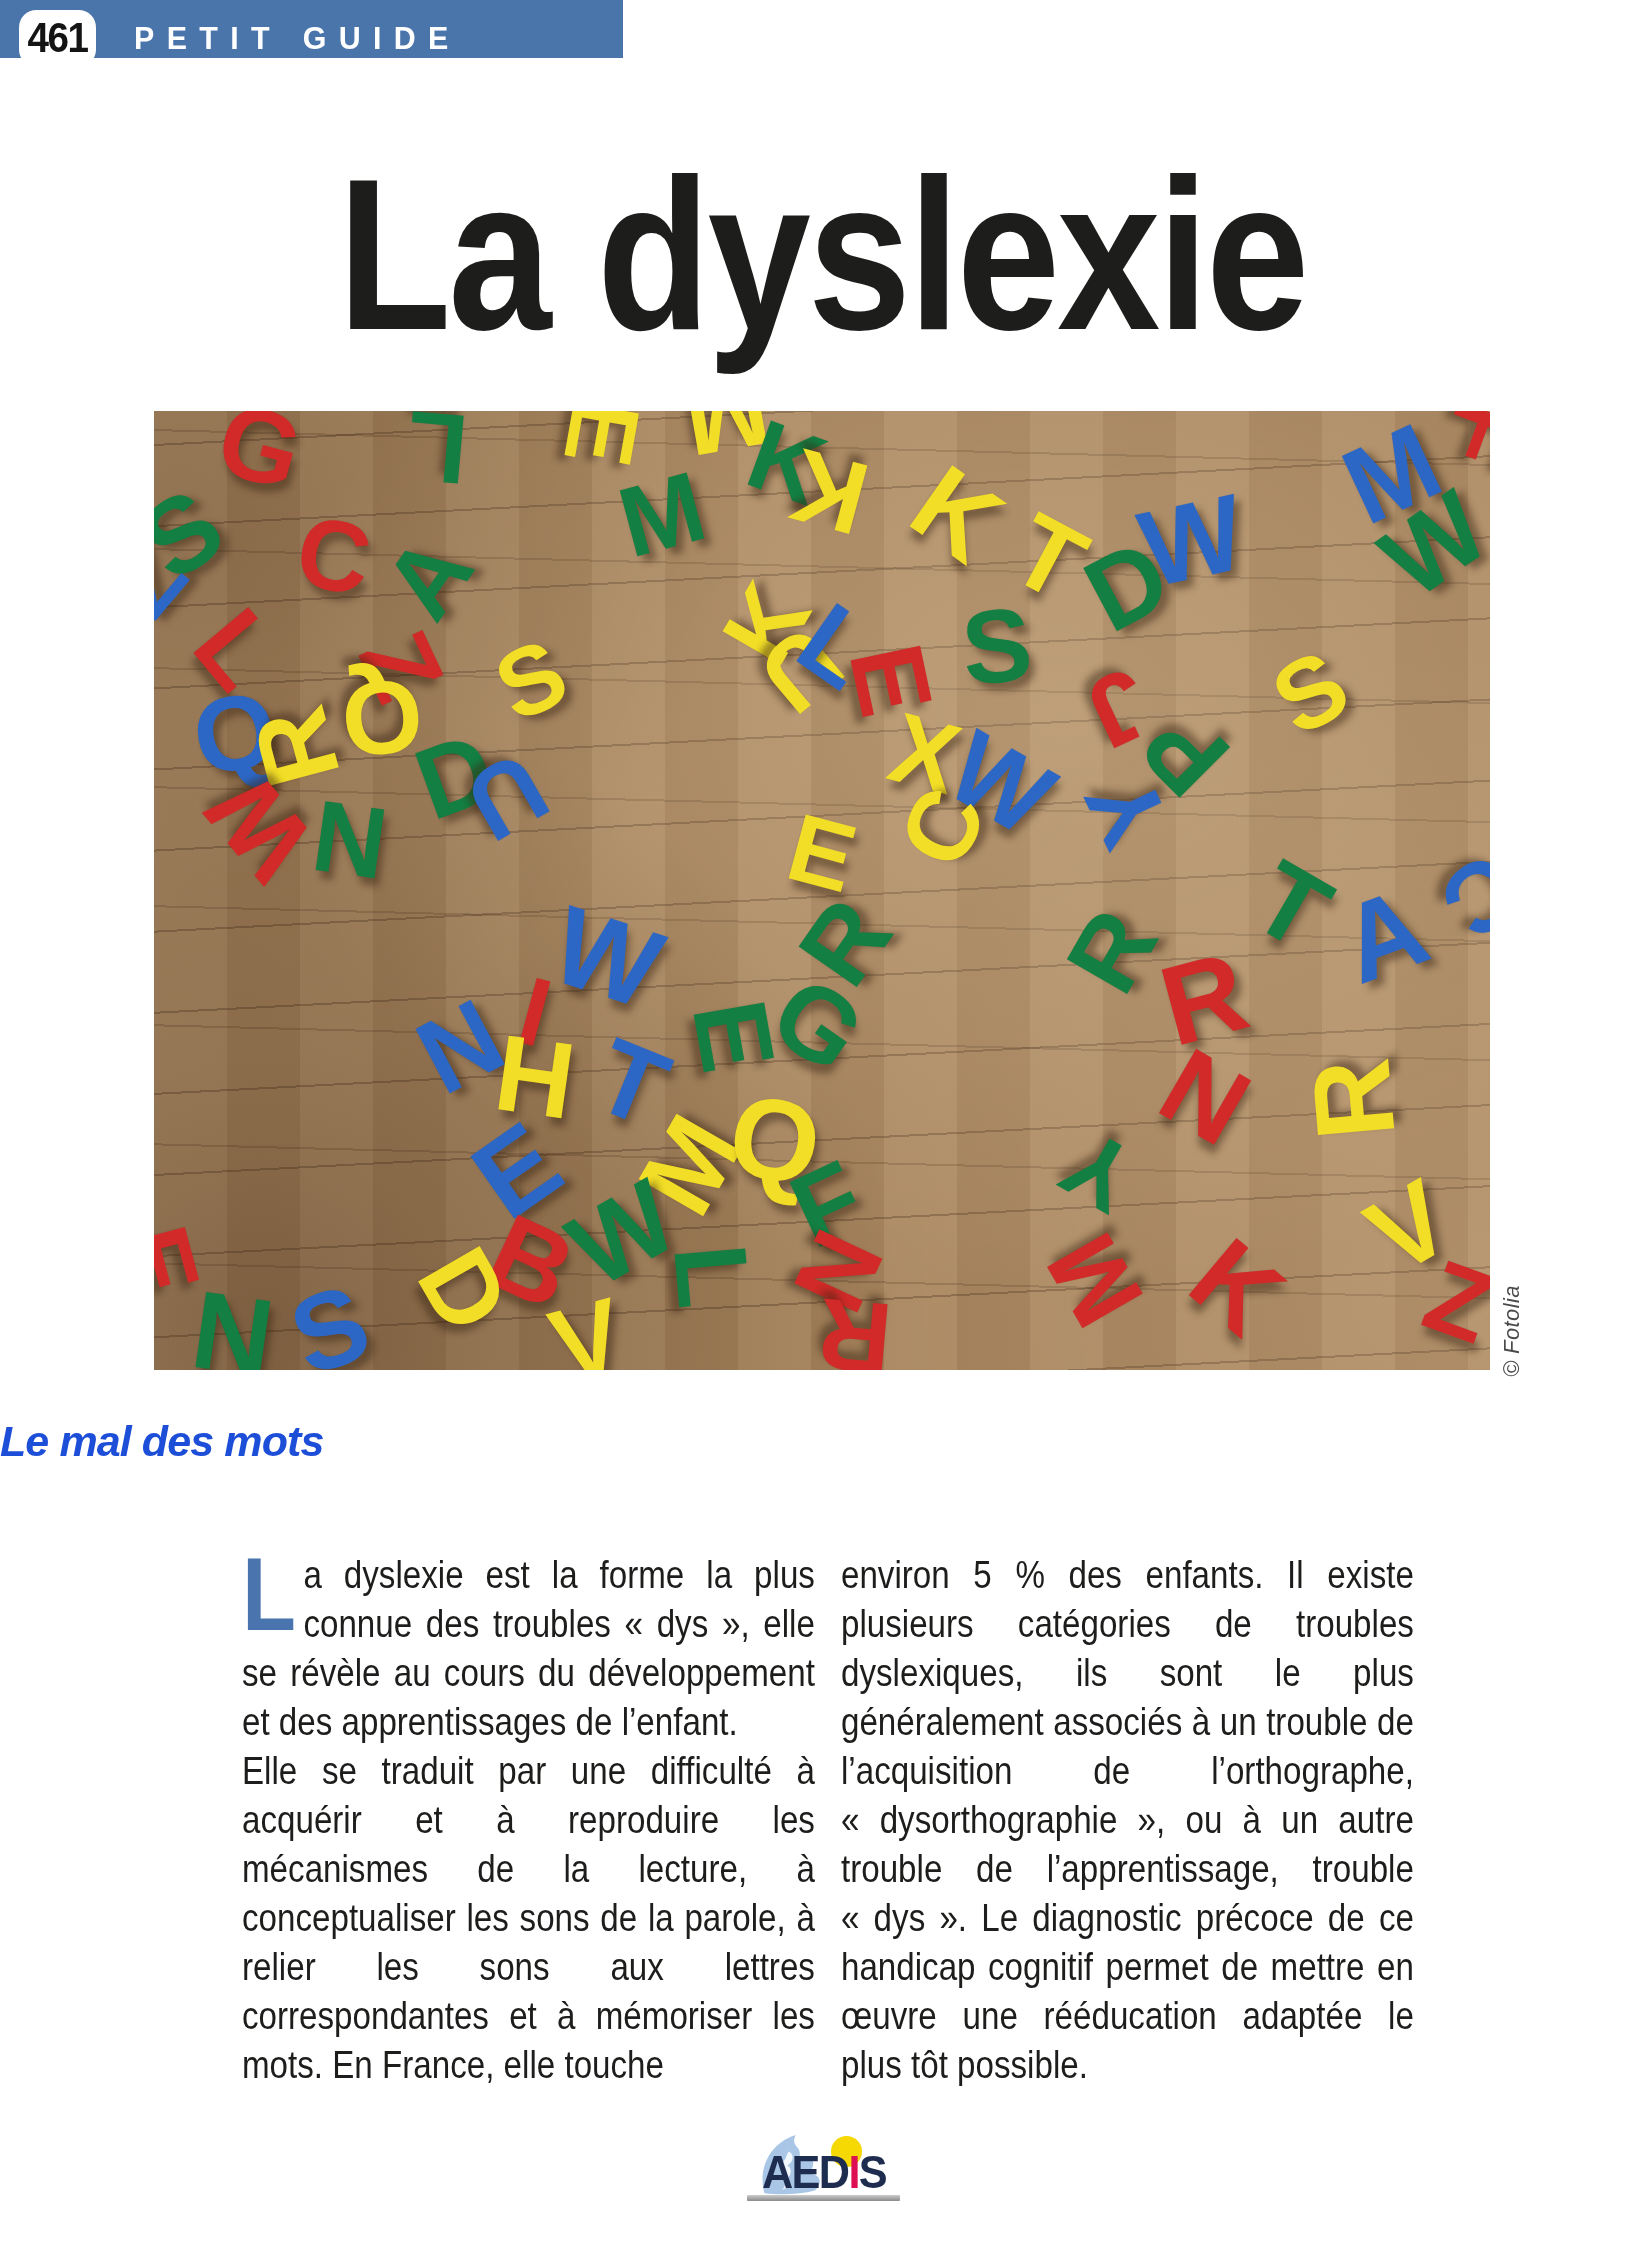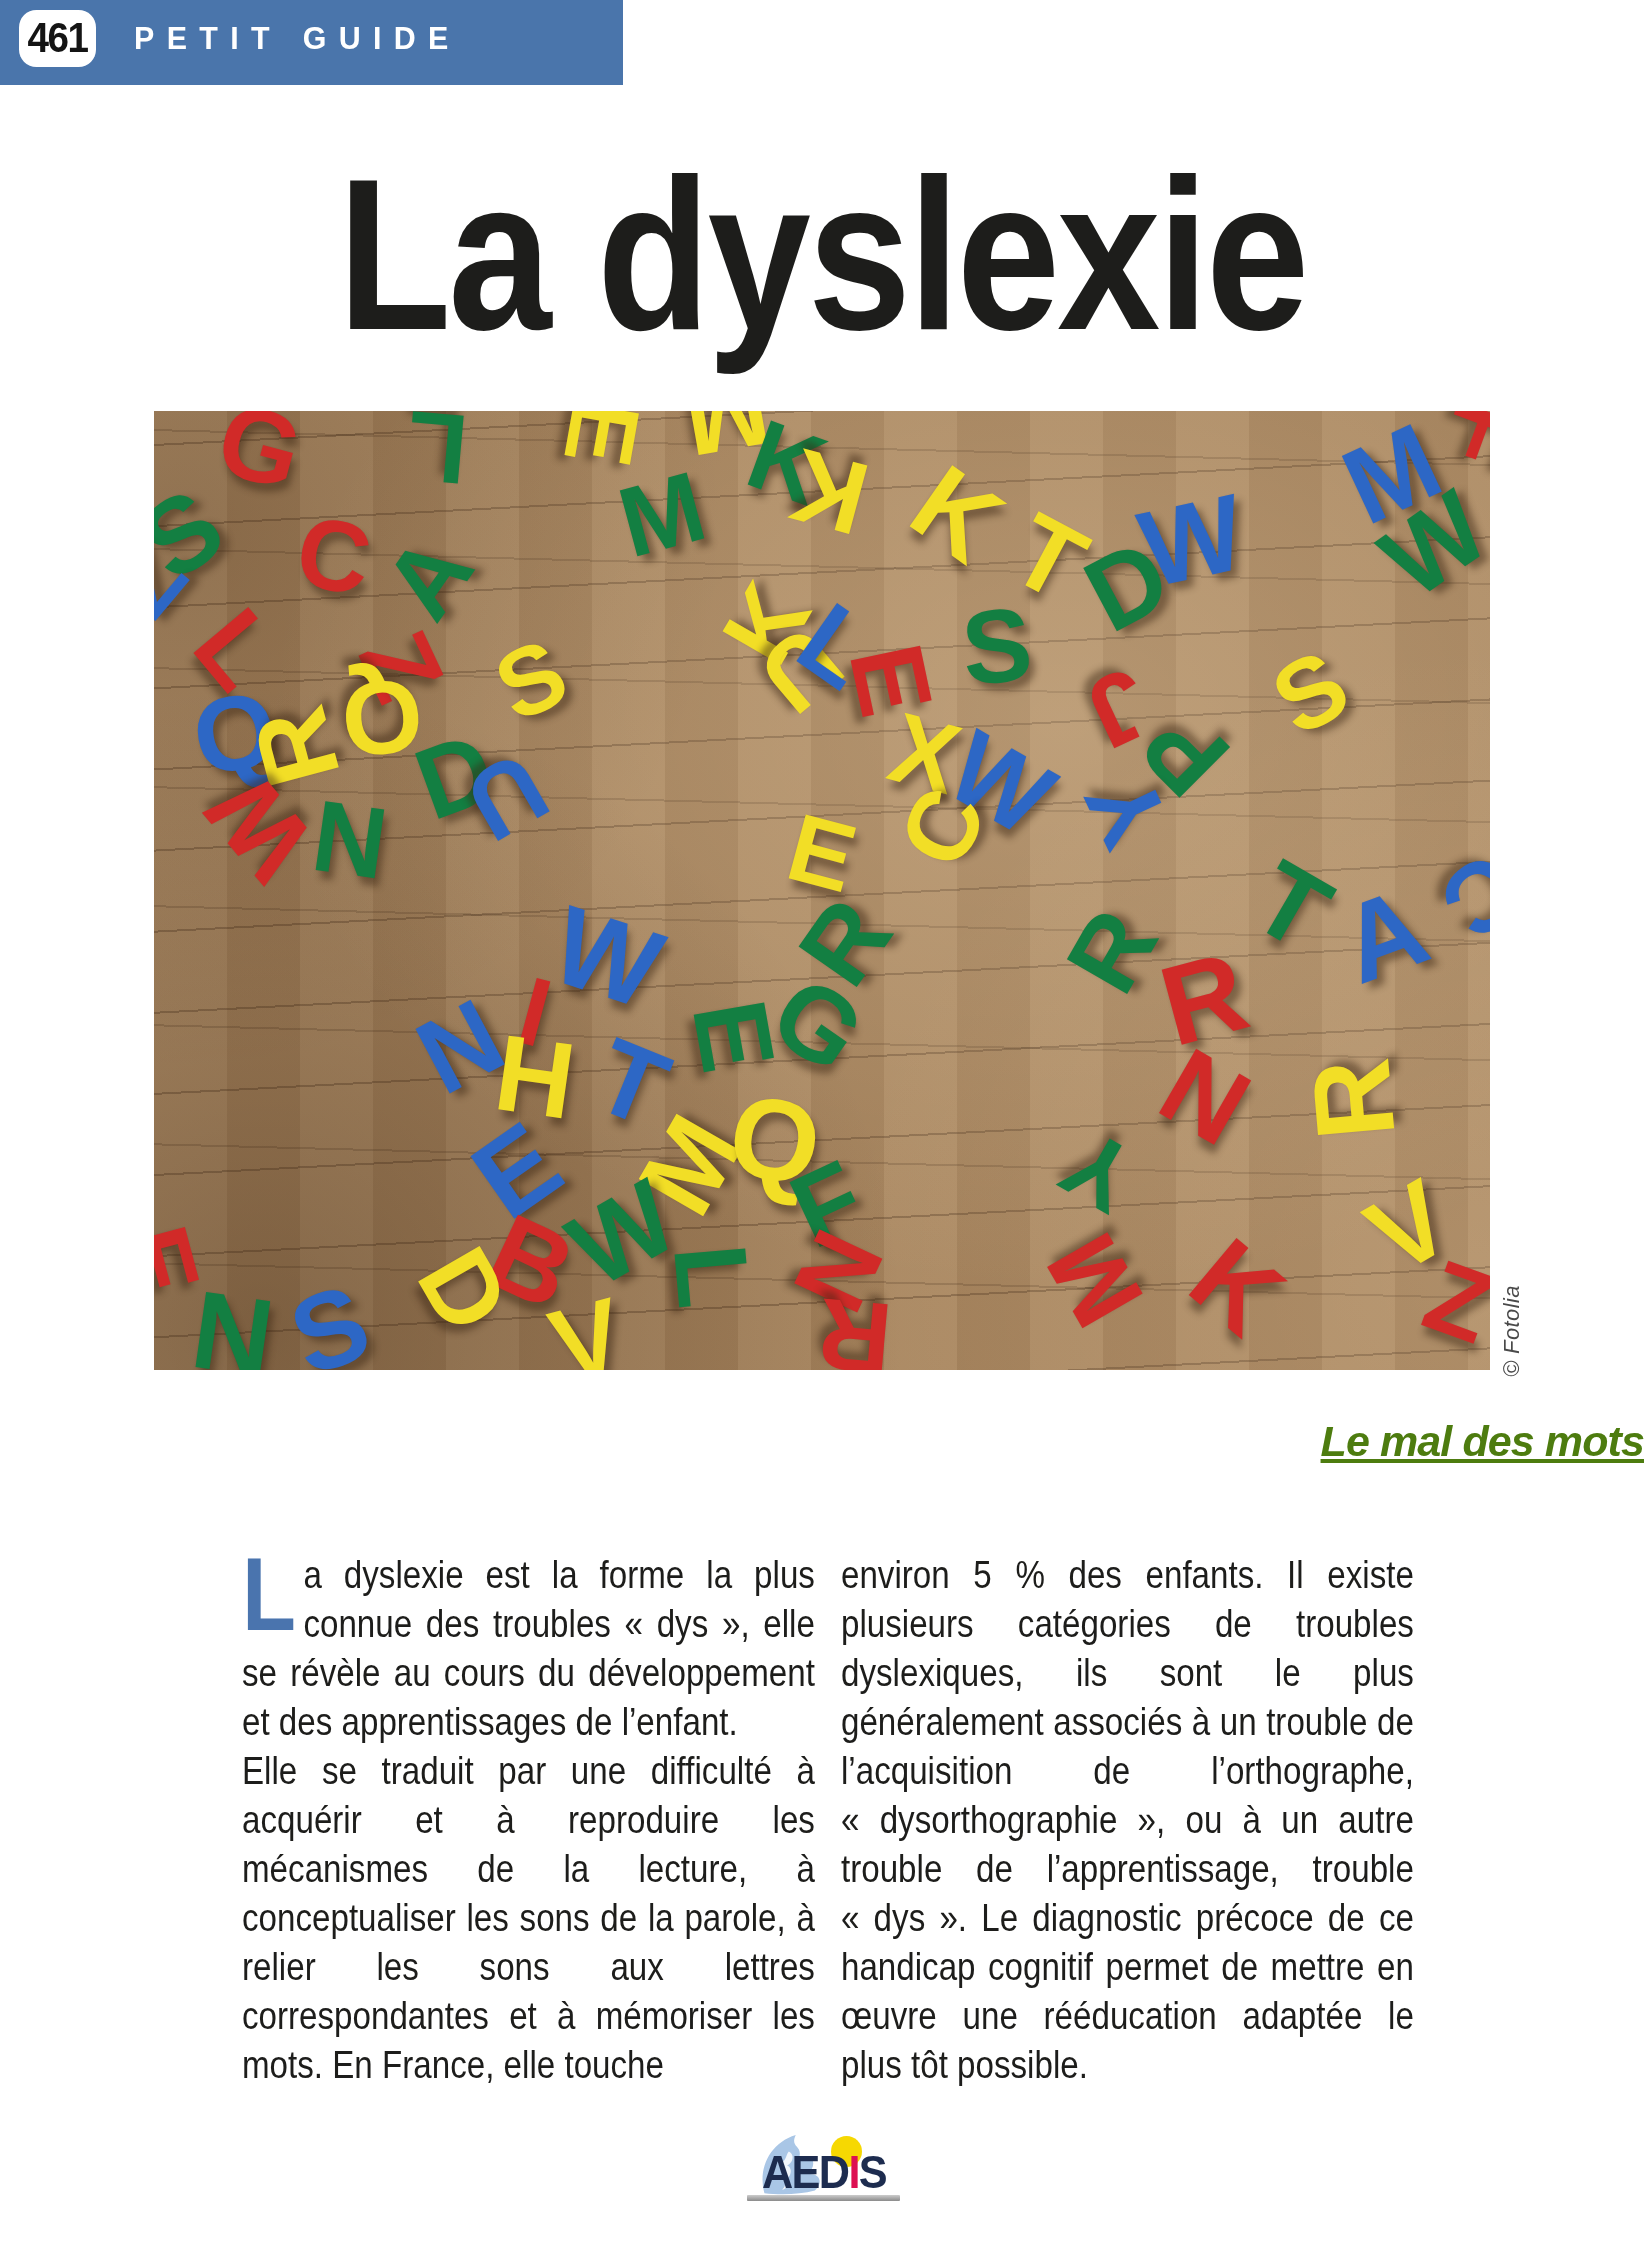--- a/index.html
+++ b/index.html
@@ -1,21 +1,21 @@
 <!DOCTYPE html>
 <html style="font-size:14px"><head>
 <meta charset="utf-8">
 <style>
   html,body{margin:0;padding:0;background:#e8e8e8;}
   .page{
     position:relative; width:1644px; height:2261px; background:#ffffff;
     overflow:hidden; font-family:"Liberation Sans", sans-serif; margin:0 auto;
   }
   
-  .topbar{position:absolute; left:0; top:0; width:623px; height:85px; background:#4a75ab;}
+  .topbar{position:absolute; left:0; top:0; width:623px; height:58px; background:#4a75ab;}
   .badge{position:absolute; left:19px; top:9.6px; width:77px; height:57px; background:#ffffff;
          border-radius:17.4px; display:flex; align-items:center; justify-content:center;}
   .badge span{font-size:42px; font-weight:700; color:#141414; letter-spacing:-1.7px;
               transform:scaleX(0.92); transform-origin:center;}
   .series{position:absolute; left:134px; top:0; height:77px; display:flex; align-items:center;
           color:#ffffff; font-weight:700; font-size:32px; letter-spacing:13px;
           transform:scaleX(0.95); transform-origin:left center;}
   
   .title{position:absolute; left:0; top:146px; width:100%; margin:0; text-align:center;
          font-size:216px; line-height:1; font-weight:700; color:#1d1d1b; letter-spacing:-3.5px;
@@ -36,23 +36,23 @@
   .felt{
     position:absolute; font-weight:700; line-height:1;
     text-shadow:5.2px 7.8px 7.8px rgba(59,37,18,0.48), 0 0 1.7px rgba(0,0,0,0.08);
     user-select:none; white-space:pre;
   }
   
   .credit{position:absolute; left:1499px; top:1377px; width:148px;
           transform:rotate(-90deg); transform-origin:0 0;
           font-size:22px; font-style:italic; color:#4a4a4a; letter-spacing:0.4px;}
   
-  .subtitle{position:absolute; left:0; top:1417px; width:100%; margin:0; text-align:right;
-            font-size:43px; font-weight:700; font-style:italic; color:#4d7c0f;
-            letter-spacing:-0.9px;text-decoration:underline;}
+  .subtitle{position:absolute; left:0; top:1417px; width:100%; margin:0; text-align:left;
+            font-size:43px; font-weight:700; font-style:italic; color:#1d4ed8;
+            letter-spacing:-0.9px;}
   
   .col{position:absolute; top:1550px; width:674px; transform:scaleX(0.85);
        transform-origin:left top; font-size:39px; line-height:49px; text-align:justify;
        color:#1d1d1b;}
   .col p{margin:0; padding:0;}
   .col-left{left:242px;}
   .col-right{left:841px;}
   .dropcap{float:left; font-size:104px; line-height:81px; font-weight:700; color:#4a74ae;
            margin:4.4px 8.7px 0 0;}
   

